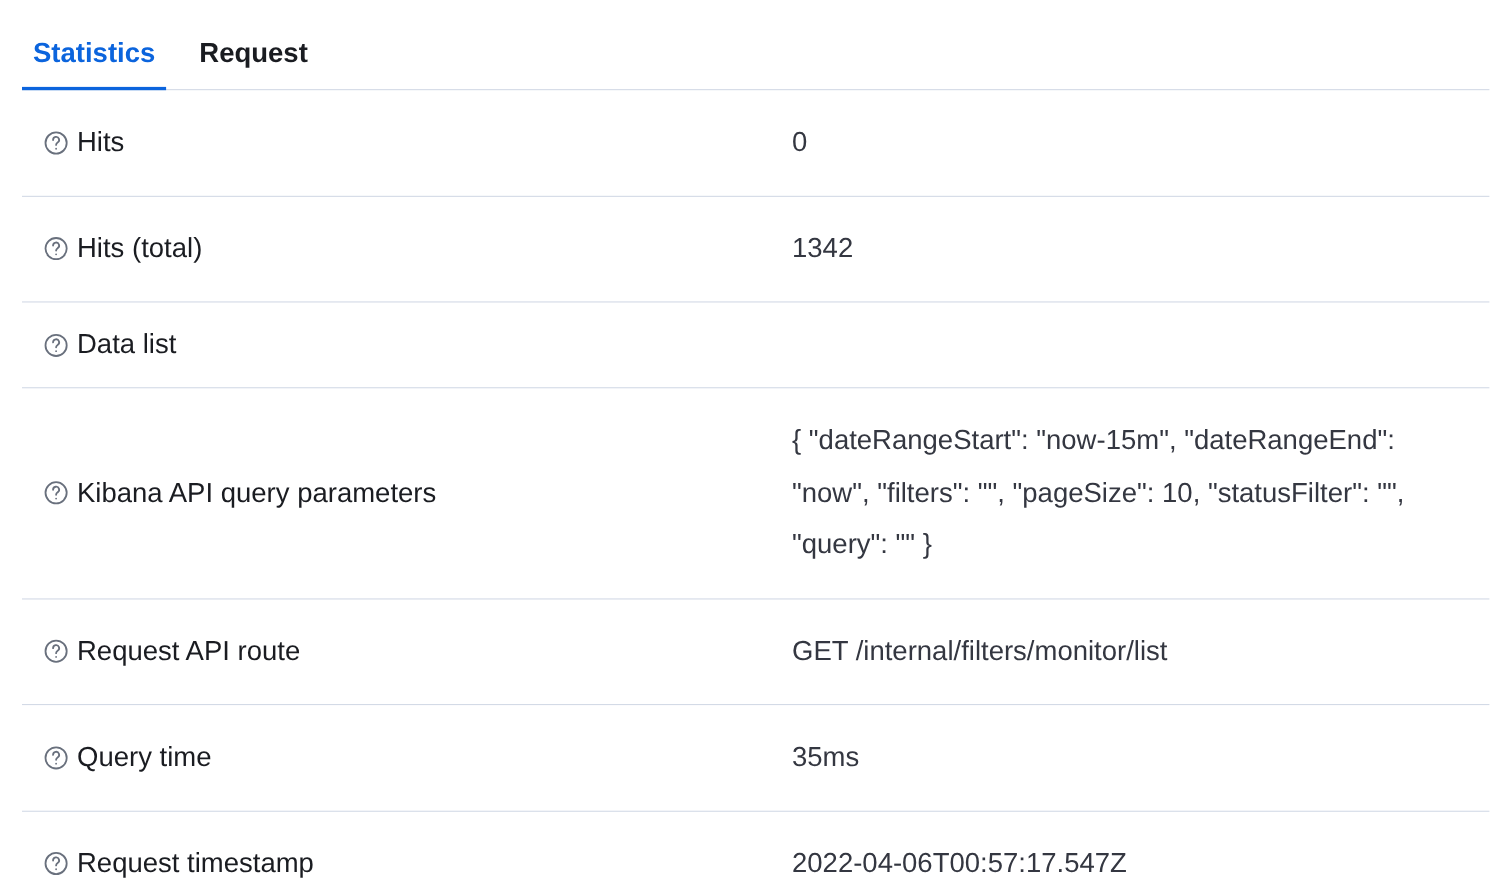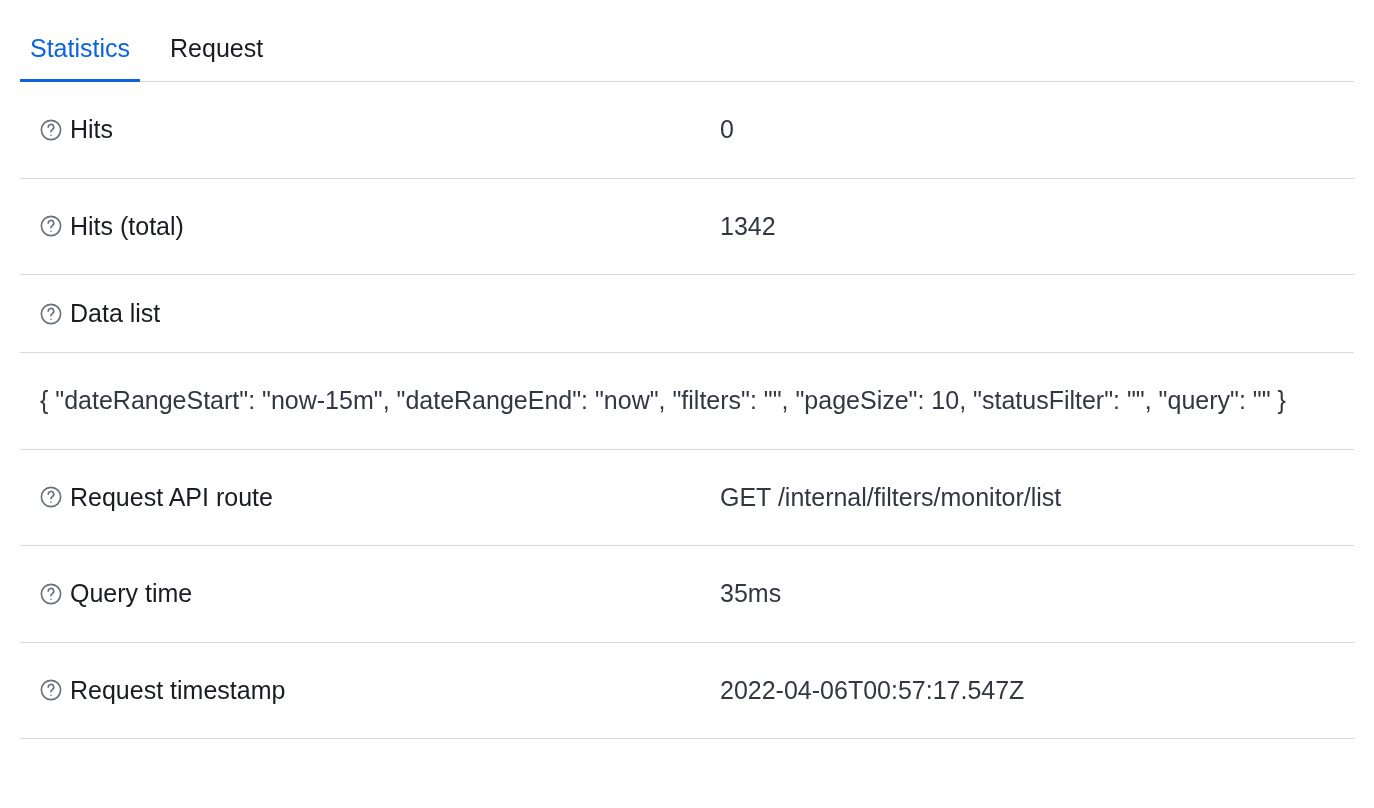--- a/index.html
+++ b/index.html
@@ -19,21 +19,21 @@
     margin: 0 auto;
   }
   .tabs {
     display: flex;
     border-bottom: 1px solid #d3dae6;
     gap: 40px;
     padding-left: 10px;
   }
   .tab {
     padding: 14px 0 18px 0;
-    font-weight: 400;
+    font-weight: 700;
     font-size: 25px;
     color: #1a1c21;
     cursor: pointer;
     position: relative;
   }
   .tab.active {
     color: #0b64dd;
   }
   .tab.active::after {
     content: "";
@@ -132,20 +132,30 @@
             <circle cx="8" cy="8" r="7"></circle>
             <path d="M6 6a2 2 0 1 1 3 1.7c-.6.4-1 .8-1 1.6" stroke-linecap="round"></path>
             <circle cx="8" cy="11.8" r="0.6" fill="currentColor" stroke="none"></circle>
           </svg>
         </span>
         <span class="stat-label">Data list</span>
       </div>
     </div>
 
     <div class="stat-row">
+      <div class="stat-label-wrap">
+        <span class="help-icon">
+          <svg viewBox="0 0 16 16" fill="none" stroke="currentColor" stroke-width="1.2">
+            <circle cx="8" cy="8" r="7"></circle>
+            <path d="M6 6a2 2 0 1 1 3 1.7c-.6.4-1 .8-1 1.6" stroke-linecap="round"></path>
+            <circle cx="8" cy="11.8" r="0.6" fill="currentColor" stroke="none"></circle>
+          </svg>
+        </span>
+        <span class="stat-label">Kibana API query parameters</span>
+      </div>
       <div class="stat-value">{ "dateRangeStart": "now-15m", "dateRangeEnd": "now", "filters": "", "pageSize": 10, "statusFilter": "", "query": "" }</div>
     </div>
 
     <div class="stat-row">
       <div class="stat-label-wrap">
         <span class="help-icon">
           <svg viewBox="0 0 16 16" fill="none" stroke="currentColor" stroke-width="1.2">
             <circle cx="8" cy="8" r="7"></circle>
             <path d="M6 6a2 2 0 1 1 3 1.7c-.6.4-1 .8-1 1.6" stroke-linecap="round"></path>
             <circle cx="8" cy="11.8" r="0.6" fill="currentColor" stroke="none"></circle>

